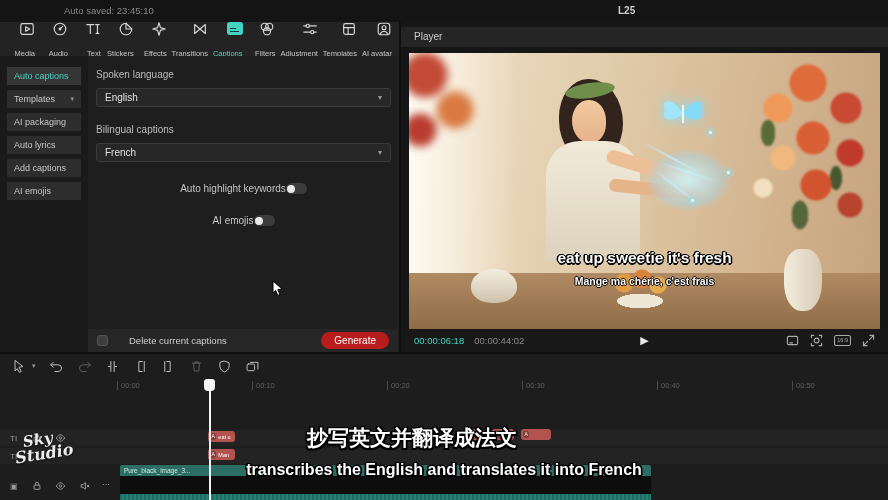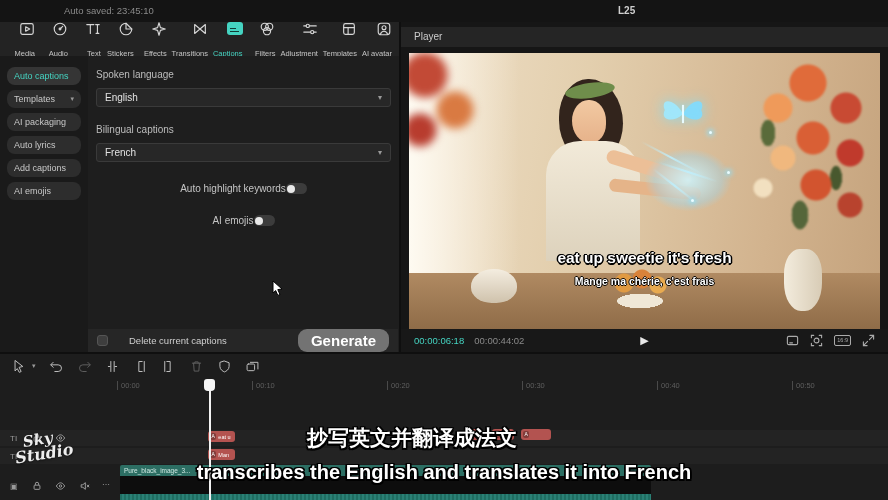--- a/index.html
+++ b/index.html
@@ -19,40 +19,40 @@
   .tb-item .lbl{font-size:7.5px;color:#c4c4c4;white-space:nowrap}
   .tb-item.active .lbl{color:#45d4c2}
   svg.ic{width:16px;height:16px;stroke:#d6d6d6;fill:none;stroke-width:1.3;
          stroke-linecap:round;stroke-linejoin:round}
   .icon-captions{width:16px;height:13px;background:#45d4c2;border-radius:3px;position:relative;margin:1.5px 0}
   .icon-captions::before{content:"";position:absolute;left:3px;bottom:6px;width:6px;height:1.5px;background:#123c36}
   .icon-captions::after{content:"";position:absolute;left:3px;bottom:3px;width:9px;height:1.5px;background:#123c36}
 
   #body-row{display:flex;height:296px}
   #sidebar{width:88px;background:#1a1a1a;padding-top:6px;flex:none}
-  .sb-btn{margin:5px 7px;padding:4px 7px;background:#2d2d2d;border-radius:8px;
+  .sb-btn{margin:5px 7px;padding:4px 7px;background:#2d2d2d;border-radius:0;
           font-size:9px;color:#c8c8c8;display:flex;align-items:center;justify-content:space-between}
   .sb-btn.active{background:#353535;color:#45d4c2}
   .sb-car{font-size:7px;color:#999}
 
   #content{flex:1;position:relative;background:#1e1e1e;padding:0 8px 0 8px}
   .fld-lbl{font-size:10px;color:#bdbdbd;margin-top:13px}
   .dd{margin-top:8px;height:19px;background:#272727;border:1px solid #3a3a3a;border-radius:3px;
       display:flex;align-items:center;justify-content:space-between;padding:0 8px;font-size:10px;color:#e2e2e2}
   .dd .car{font-size:8px;color:#999}
   .tgl-row{display:flex;align-items:center;justify-content:center;margin-top:21px}
   .tgl-row .lbl{font-size:10px;color:#c5c5c5}
   .tgl{width:21px;height:11px;border-radius:6px;background:#3c3c3c;position:relative}
   .tgl::after{content:"";position:absolute;left:1.5px;top:1.5px;width:8px;height:8px;border-radius:50%;background:#e9e9e9}
 
   #panel-bottom{position:absolute;left:88px;right:1px;bottom:0;height:23px;background:#262626;
       display:flex;align-items:center;padding:0 9px;gap:21px}
   .cb{width:11px;height:11px;border-radius:3px;background:#3e3e3e;border:1px solid #555}
   #del-lbl{font-size:9.5px;color:#cfcfcf;flex:1}
-  #gen-btn{background:#737373;color:#fff;font-size:15px;font-weight:bold;
+  #gen-btn{background:#b91c1c;color:#fff;font-size:10px;font-weight:normal;
       padding:3px 13px;border-radius:9px;border:none}
 
   
   #player{position:absolute;left:399px;top:22px;width:489px;height:330px;background:#161616;border-left:2px solid #0f0f0f}
   #player-hd{margin-top:5px;height:20px;background:#252525;line-height:20px;padding-left:13px;font-size:10px;color:#cccccc}
   #video{position:absolute;left:8px;right:8px;top:31px;bottom:23px;background:#000;overflow:hidden}
   .v-wall{position:absolute;inset:0;background:linear-gradient(100deg,#efe0c8 0%,#e3cfae 35%,#d2b38e 75%,#c4a27c 100%)}
   .v-winlight{position:absolute;left:0;top:0;width:110px;height:100%;
       background:linear-gradient(90deg,rgba(255,252,244,.95),rgba(255,250,240,.4) 60%,transparent)}
   .v-lflowers{position:absolute;left:-14px;top:-8px;width:95px;height:130px;filter:blur(4px);
@@ -133,21 +133,21 @@
   #watermark{position:absolute;left:14px;top:78px;transform:rotate(-9deg);z-index:6;color:#ededed;
       font-family:"DejaVu Serif",serif;font-style:italic;font-weight:bold;line-height:.95;
       text-shadow:0 1px 2px rgba(0,0,0,.6)}
   #watermark .w1{font-size:15px;display:block;margin-left:10px}
   #watermark .w2{font-size:16px;display:block}
 
   
   #sub-zh{position:absolute;left:0;right:64px;top:424px;text-align:center;font-size:21px;font-weight:bold;color:#fff;z-index:9;
       font-family:sans-serif;
       text-shadow:-1.5px 0 #000,1.5px 0 #000,0 -1.5px #000,0 1.5px #000,1.5px 1.5px #000,-1.5px -1.5px #000,1.5px -1.5px #000,-1.5px 1.5px #000}
-  #sub-en{position:absolute;left:0;right:0;top:461px;text-align:center;font-size:20px;font-weight:bold;color:#fff;z-index:9;
+  #sub-en{position:absolute;left:0;right:0;top:461px;text-align:center;font-size:16px;font-weight:bold;color:#fff;z-index:9;
       text-shadow:-1.5px 0 #000,1.5px 0 #000,0 -1.5px #000,0 1.5px #000,1.5px 1.5px #000,-1.5px -1.5px #000,1.5px -1.5px #000,-1.5px 1.5px #000}
   #mouse{position:absolute;left:272px;top:280px;z-index:20}
 </style>
 </head>
 <body>
 
 <div id="topbar">
   <span id="autosaved">Auto saved: 23:45:10</span>
   <span id="projtitle">L25</span>
 </div>

